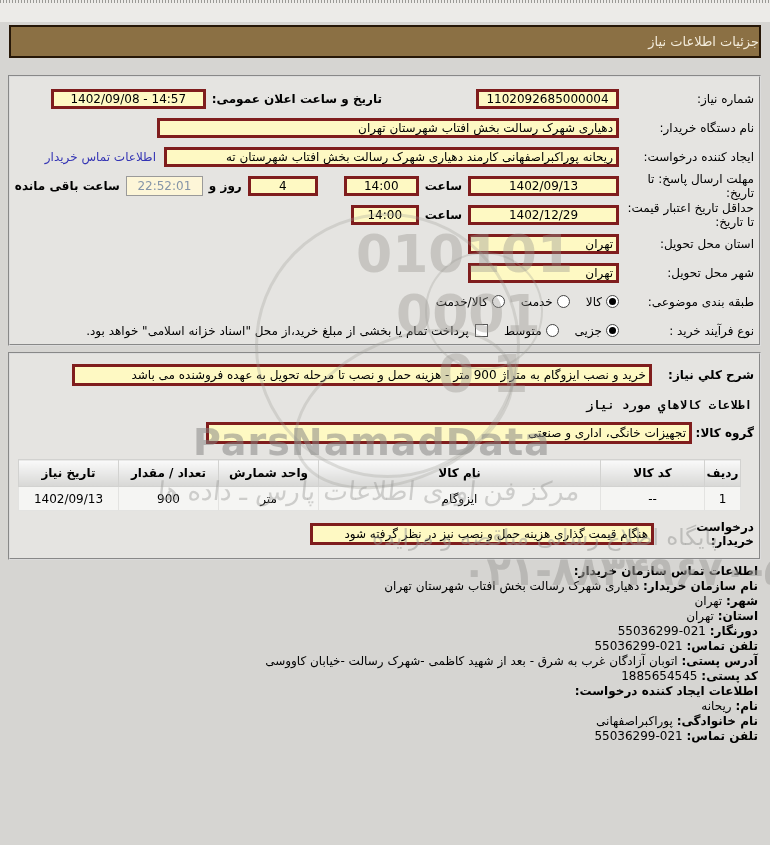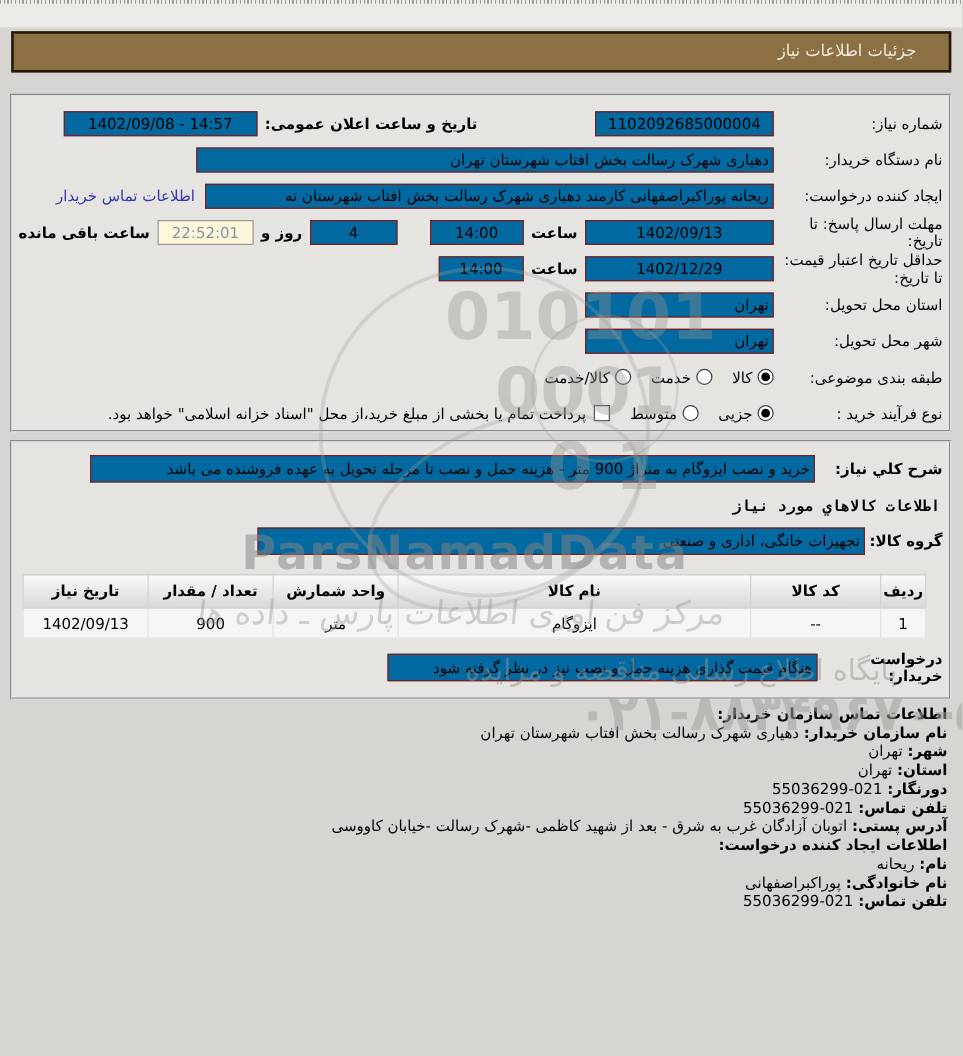--- a/index.html
+++ b/index.html
@@ -6,32 +6,32 @@
   html,body { background:#d6d5d2; }
   body { font-family:"DejaVu Sans", sans-serif; font-size:12px; color:#000; }
   .page { position:relative; width:770px; height:845px; background:#d6d5d2; overflow:hidden; direction:rtl; }
 
   .top-strip { position:absolute; top:0; right:0; left:0; height:22px; background:#ecebe8; }
   .top-dots  { position:absolute; top:0; right:0; left:0; height:3px;
                background-image:repeating-linear-gradient(90deg,#9a9a96 0 1px,transparent 1px 3px); }
 
   .title-bar { position:absolute; top:25px; right:9px; left:9px; height:33px;
                background:#8b7044; border:2px solid #261708; color:#f3ecdb;
-               line-height:29px; padding-right:26px; font-size:13px; }
+               line-height:29px; font-size:13px; }
 
   .gbox { position:absolute; right:9px; left:8px; background:#e5e4e1;
           border:2px groove #dcdcdc; }
   .box1 { top:75px;  height:271px; padding:7px 5px 0 5px; }
   .box2 { top:352px; height:208px; padding:6px 5px 0 5px; }
 
   .frow { display:flex; align-items:center; min-height:29px; }
   .lbl  { width:135px; text-align:right; line-height:14px; flex:none; }
   .blbl { font-weight:bold; }
 
-  .inp { background:#0369a1; border:1px solid #7f1d1d; height:20px; flex:none;
+  .inp { background:#fef9c3; border:3px solid #7f1d1d; height:20px; flex:none;
          display:flex; align-items:center; overflow:hidden; white-space:nowrap; }
   .inp.center { justify-content:center; }
   .inp.vright { padding-right:3px; }
   .inp.time-left { background:#fdf6d8; border:1px solid #9a9a9a; color:#8595a8; }
 
   .spacer88 { width:88px; flex:none; } .spacer26 { width:26px; flex:none; }
   .smalllbl { margin:0 6px; flex:none;font-weight:bold; }
   .link { color:#3434b4; margin-right:8px; cursor:pointer; white-space:nowrap; }
 
   .radio { width:13px; height:13px; border:1px solid #444; border-radius:50%;
@@ -218,20 +218,21 @@
   </div>
 
   <div class="contact">
     <div class="cline cl" style="font-weight:bold">اطلاعات تماس سازمان خریدار:</div>
     <div class="cline"><span class="cl">نام سازمان خریدار:</span> <span>دهیاری شهرک رسالت بخش افتاب شهرستان تهران</span></div>
     <div class="cline"><span class="cl">شهر:</span> <span>تهران</span></div>
     <div class="cline"><span class="cl">استان:</span> <span>تهران</span></div>
     <div class="cline"><span class="cl">دورنگار:</span> <span class="ltr">55036299-021</span></div>
     <div class="cline"><span class="cl">تلفن تماس:</span> <span class="ltr">55036299-021</span></div>
     <div class="cline"><span class="cl">آدرس پستی:</span> <span>اتوبان آزادگان غرب به شرق - بعد از شهید کاظمی -شهرک رسالت -خیابان کاووسی</span></div>
+    <div class="cline"><span class="cl">کد پستی:</span> <span class="ltrn">1885654545</span></div>
     <div class="cline" style="font-weight:bold">اطلاعات ایجاد کننده درخواست:</div>
     <div class="cline"><span class="cl">نام:</span> <span>ریحانه</span></div>
     <div class="cline"><span class="cl">نام خانوادگی:</span> <span>پوراکبراصفهانی</span></div>
     <div class="cline"><span class="cl">تلفن تماس:</span> <span class="ltr">55036299-021</span></div>
   </div>
 
   <div class="wm wm-circle" id="wmC1"></div>
   <div class="wm wm-circle" id="wmC2"></div>
   <div class="wm wm-circle" id="wmC3"></div>
   <div class="wm wm-num" id="wmN1">010101</div>

